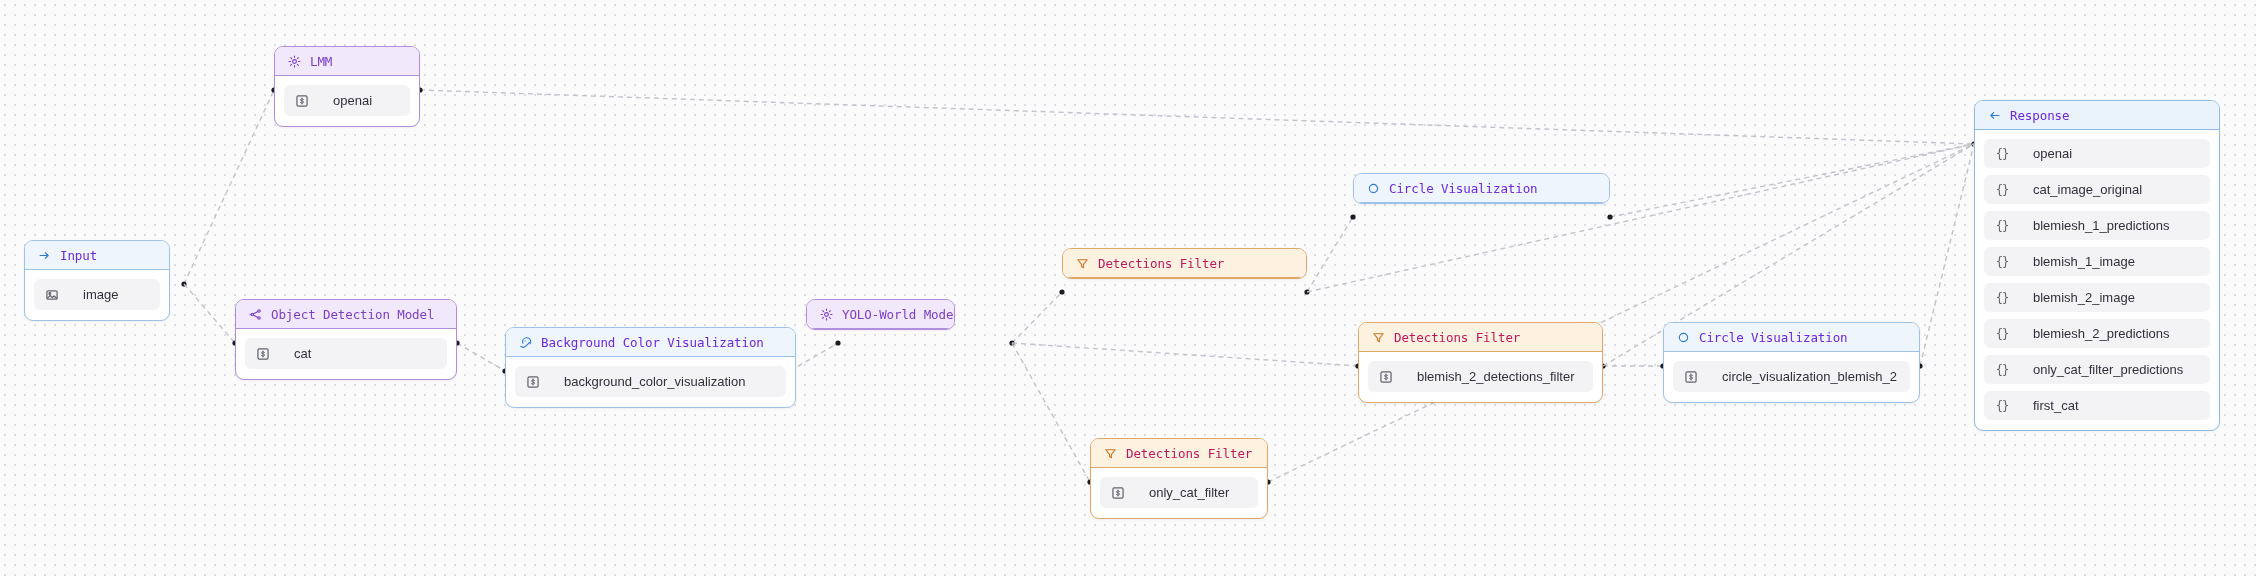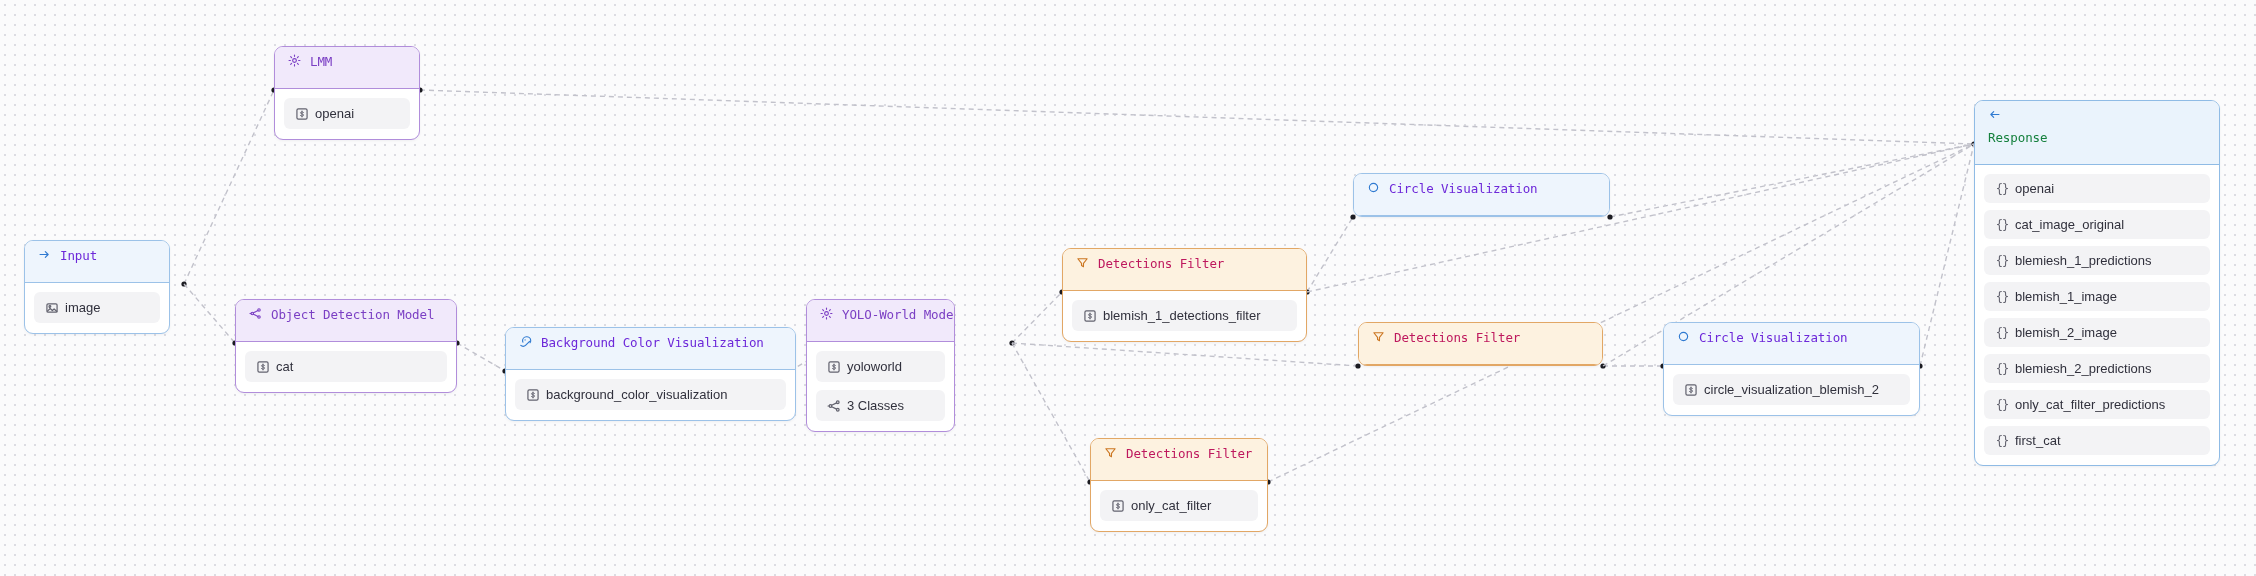--- a/index.html
+++ b/index.html
@@ -43,41 +43,41 @@
     z-index: 3;
     border-radius: 9px;
     border: 1.5px solid;
     background: #ffffff;
     box-shadow: 0 1px 3px rgba(25,25,40,0.055);
     overflow: hidden;
   }
 
   .node-header {
     display: flex;
-    align-items: flex-start;
+    align-items: center;
     gap: 9px;
-    padding: 7px 13px 19px 13px;
+    padding: 7px 13px 6px 13px;
     font-family: "DejaVu Sans Mono", monospace;
     font-size: 12.5px;
     letter-spacing: -0.1px;
     white-space: nowrap;
     border-bottom: 1.5px solid;
   }
 
   .node-body {
     padding: 9px 9px 10px 9px;
     display: flex;
     flex-direction: column;
     gap: 8px;
   }
 
   .node-row {
     display: flex;
     align-items: center;
-    gap: 6px;
+    gap: 24px;
     background: #f3f3f5;
     border-radius: 6px;
     padding: 8px 11px;
     font-size: 13px;
     color: #30303c;
     white-space: nowrap;
   }
 
   .row-icon {
     width: 14px; height: 14px;
@@ -106,21 +106,21 @@
   .node.purple { border-color: #b18ddb; }
   .node.purple .node-header { background: #f1e9fb; color: #7b3fc4; border-bottom-color: #b18ddb; }
   .node.purple .hdr-icon { color: #7b3fc4; }
 
   .node.orange { border-color: #e2a765; }
   .node.orange .node-header { background: #fdf2e0; color: #be185d; border-bottom-color: #e2a765; }
   .node.orange .hdr-icon { color: #cc7722; }
 
   
   .node.response { border-color: #8fbbe5; border-width: 1.5px; }
-  .node.response .node-header { background: #eaf3fc; color: #15803d; border-bottom-color: #8fbbe5; flex-direction: column; }
+  .node.response .node-header { background: #eaf3fc; color: #6d28d9; border-bottom-color: #8fbbe5; }
   .node.response .hdr-icon { color: #2f7ad1; }
   .node.response .node-body { gap: 7px; padding: 9px 9px 10px 9px; }
   .node.response .node-row { padding: 7px 11px; }
   .brace {
     font-family: "DejaVu Sans Mono", monospace;
     font-size: 12px;
     color: #63636f;
     letter-spacing: -1px;
   }
 </style>
@@ -263,84 +263,61 @@
       <div class="node purple" style="left: 806px; top: 299px; width: 149px;">
         <div class="node-header">
           <span class="hdr-icon">
             <svg width="13" height="13" viewBox="0 0 16 16" fill="none" stroke="currentColor" stroke-width="1.4" stroke-linecap="round" stroke-linejoin="round">
               <circle cx="8" cy="8" r="2.3"></circle>
               <path d="M8 1.3v1.6M8 13.1v1.6M14.7 8h-1.6M2.9 8H1.3M12.7 3.3l-1.1 1.1M4.4 11.6l-1.1 1.1M12.7 12.7l-1.1-1.1M4.4 4.4 3.3 3.3"></path>
             </svg>
           </span>
           <span>YOLO-World Model</span>
         </div>
-        <div class="node-body">
-          <div class="node-row">
-            <span class="row-icon">
-              <svg width="14" height="14" viewBox="0 0 16 16" fill="none" stroke="currentColor" stroke-width="1.4" stroke-linecap="round" stroke-linejoin="round">
-                <rect x="2.2" y="2.2" width="11.6" height="11.6" rx="1.6"></rect>
-                <path d="M8 4.6v6.8" stroke-width="1.1"></path>
-                <path d="M9.7 6.3c-.3-.5-.9-.8-1.7-.8-1 0-1.7.5-1.7 1.2 0 1.7 3.5.7 3.5 2.5 0 .8-.8 1.3-1.8 1.3-.9 0-1.5-.3-1.8-.9" stroke-width="1.1"></path>
-              </svg>
-            </span>
-            <span>yoloworld</span>
-          </div>
-          <div class="node-row">
-            <span class="row-icon">
-              <svg width="14" height="14" viewBox="0 0 16 16" fill="none" stroke="currentColor" stroke-width="1.4" stroke-linecap="round" stroke-linejoin="round">
-                <circle cx="12.3" cy="3.7" r="1.5"></circle>
-                <circle cx="12.3" cy="12.3" r="1.5"></circle>
-                <circle cx="4" cy="8" r="1.5"></circle>
-                <path d="M5.3 7.2 11 4.4M5.3 8.8 11 11.6M1.2 8h1.3"></path>
-              </svg>
-            </span>
-            <span>3 Classes</span>
-          </div>
-        </div>
       </div>
       <div class="node orange" style="left: 1062px; top: 248px; width: 245px;">
         <div class="node-header">
           <span class="hdr-icon">
             <svg width="13" height="13" viewBox="0 0 16 16" fill="none" stroke="currentColor" stroke-width="1.4" stroke-linecap="round" stroke-linejoin="round">
               <path d="M2.3 3.4h11.4L9.2 9v4.2L6.8 11.6V9L2.3 3.4Z"></path>
             </svg>
           </span>
           <span>Detections Filter</span>
         </div>
-        <div class="node-body">
-          <div class="node-row">
-            <span class="row-icon">
-              <svg width="14" height="14" viewBox="0 0 16 16" fill="none" stroke="currentColor" stroke-width="1.4" stroke-linecap="round" stroke-linejoin="round">
-                <rect x="2.2" y="2.2" width="11.6" height="11.6" rx="1.6"></rect>
-                <path d="M8 4.6v6.8" stroke-width="1.1"></path>
-                <path d="M9.7 6.3c-.3-.5-.9-.8-1.7-.8-1 0-1.7.5-1.7 1.2 0 1.7 3.5.7 3.5 2.5 0 .8-.8 1.3-1.8 1.3-.9 0-1.5-.3-1.8-.9" stroke-width="1.1"></path>
-              </svg>
-            </span>
-            <span>blemish_1_detections_filter</span>
-          </div>
-        </div>
       </div>
       <div class="node blue" style="left: 1353px; top: 173px; width: 257px;">
         <div class="node-header">
           <span class="hdr-icon">
             <svg width="13" height="13" viewBox="0 0 16 16" fill="none" stroke="currentColor" stroke-width="1.4" stroke-linecap="round" stroke-linejoin="round">
               <circle cx="8" cy="8" r="5.1"></circle>
             </svg>
           </span>
           <span>Circle Visualization</span>
         </div>
       </div>
       <div class="node orange" style="left: 1358px; top: 322px; width: 245px;">
         <div class="node-header">
           <span class="hdr-icon">
             <svg width="13" height="13" viewBox="0 0 16 16" fill="none" stroke="currentColor" stroke-width="1.4" stroke-linecap="round" stroke-linejoin="round">
               <path d="M2.3 3.4h11.4L9.2 9v4.2L6.8 11.6V9L2.3 3.4Z"></path>
             </svg>
           </span>
           <span>Detections Filter</span>
+        </div>
+        <div class="node-body">
+          <div class="node-row">
+            <span class="row-icon">
+              <svg width="14" height="14" viewBox="0 0 16 16" fill="none" stroke="currentColor" stroke-width="1.4" stroke-linecap="round" stroke-linejoin="round">
+                <rect x="2.2" y="2.2" width="11.6" height="11.6" rx="1.6"></rect>
+                <path d="M8 4.6v6.8" stroke-width="1.1"></path>
+                <path d="M9.7 6.3c-.3-.5-.9-.8-1.7-.8-1 0-1.7.5-1.7 1.2 0 1.7 3.5.7 3.5 2.5 0 .8-.8 1.3-1.8 1.3-.9 0-1.5-.3-1.8-.9" stroke-width="1.1"></path>
+              </svg>
+            </span>
+            <span>blemish_2_detections_filter</span>
+          </div>
         </div>
       </div>
       <div class="node blue" style="left: 1663px; top: 322px; width: 257px;">
         <div class="node-header">
           <span class="hdr-icon">
             <svg width="13" height="13" viewBox="0 0 16 16" fill="none" stroke="currentColor" stroke-width="1.4" stroke-linecap="round" stroke-linejoin="round">
               <circle cx="8" cy="8" r="5.1"></circle>
             </svg>
           </span>
           <span>Circle Visualization</span>

